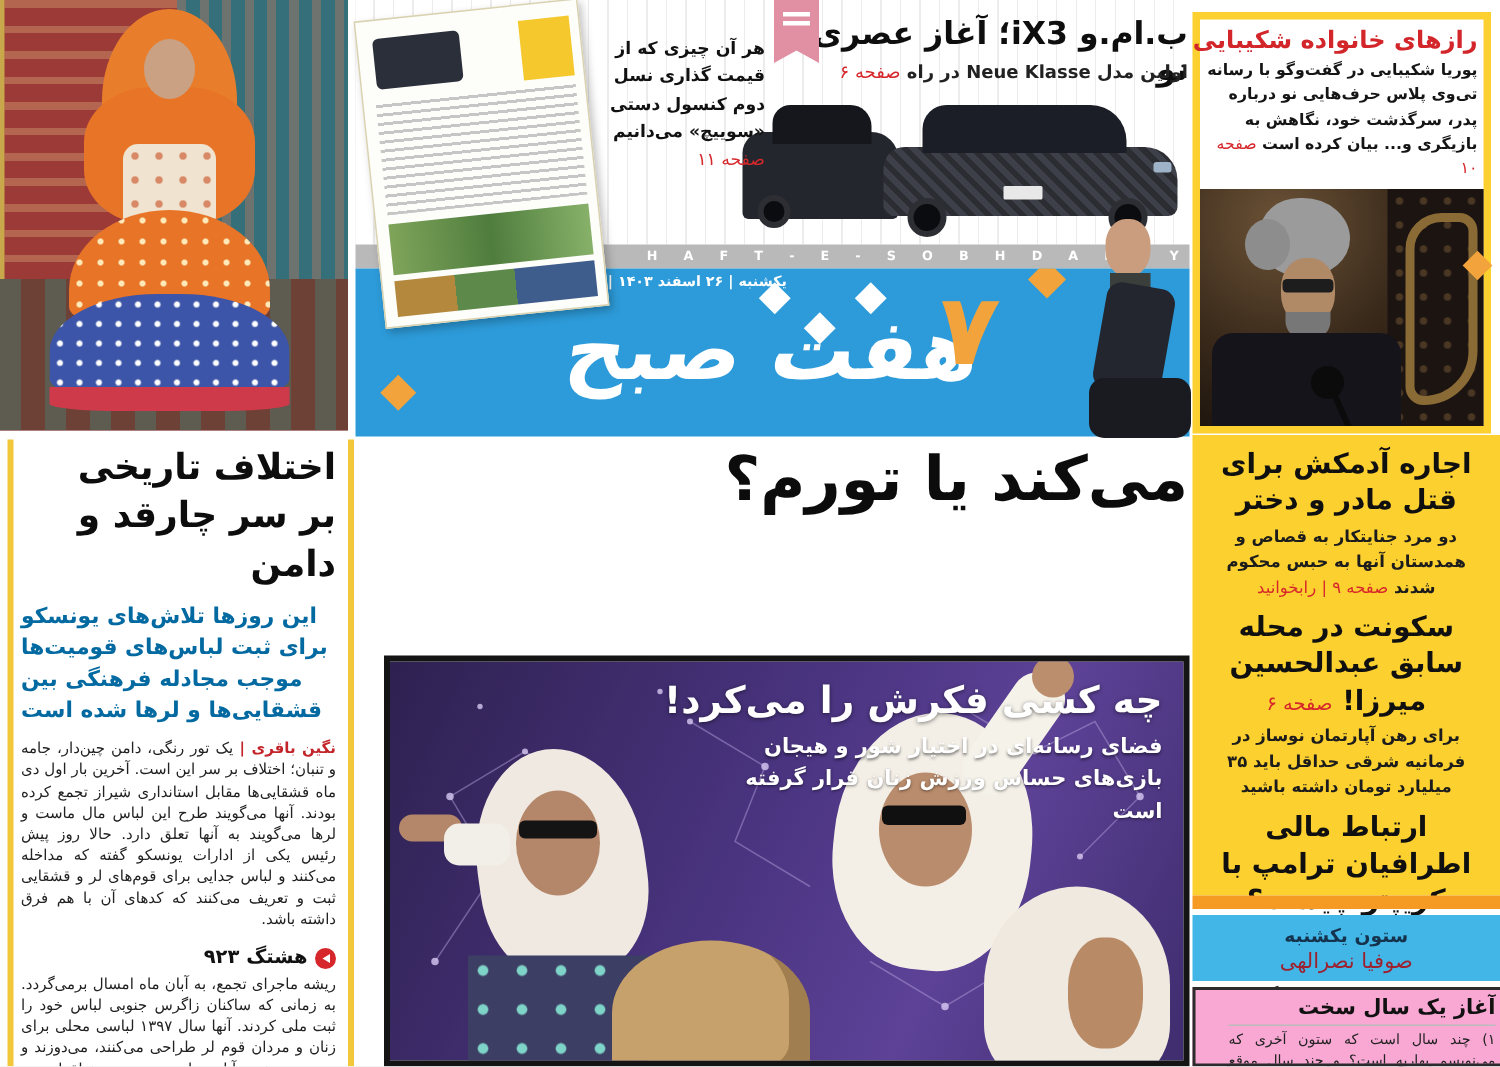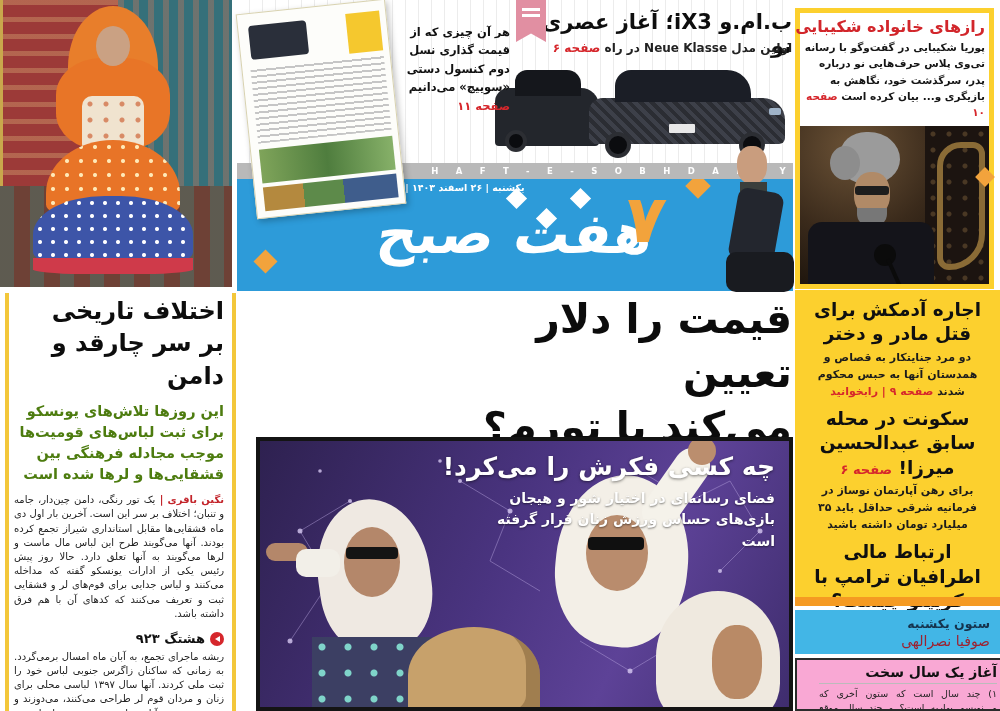--- a/index.html
+++ b/index.html
@@ -29,21 +29,21 @@
     border-radius:50% 50% 20% 20% / 70% 70% 15% 15%;}
   .w-skirt-blue{left:33px;top:196px;width:160px;height:70px;background:#3d55a8;
     background-image:radial-gradient(circle 1.5px at 7px 7px,#fff 1.5px,transparent 2.5px);background-size:13px 13px;
     border-radius:45% 45% 25% 25% / 55% 55% 20% 20%;}
   .w-hem{left:33px;top:258px;width:160px;height:16px;background:#cf3a4a;border-radius:0 0 30% 30%;}
 
   
   .rule-y{width:4px;background:#f3c73a;top:293px;height:418px;}
   .left-col{left:14px;top:295px;width:210px;color:#111;}
   .lc-title{font-size:24px;font-weight:900;line-height:1.35;text-align:right;color:#0d0d0d;}
-  .lc-dek{margin-top:9px;font-size:14.5px;font-weight:700;line-height:1.45;text-align:right;color:#4d7c0f;}
+  .lc-dek{margin-top:9px;font-size:14.5px;font-weight:700;line-height:1.45;text-align:left;color:#0369a1;}
   .lc-body{margin-top:8px;font-size:10px;line-height:1.42;text-align:justify;color:#222;}
   .lc-byline{color:#c3242a;font-weight:700;}
   .lc-hash{margin-top:8px;display:flex;align-items:flex-end;gap:5px;}
   .hash-ico{width:14px;height:14px;border-radius:50%;background:#d6272c;position:relative;flex:0 0 auto;}
   .hash-ico::after{content:"";position:absolute;top:4px;right:4px;border-top:3px solid transparent;border-bottom:3px solid transparent;border-right:5px solid #fff;}
   .hash-label{font-size:13px;font-weight:900;color:#111;}
 
   
   .pinstripes{left:237px;top:0;width:556px;height:163px;
     background:repeating-linear-gradient(90deg,#fff 0 12px,#ececec 12px 13px);}
@@ -51,21 +51,21 @@
     background:#fdfdfa;border:1px solid #d8d2b0;box-shadow:2px 3px 6px rgba(0,0,0,.25);}
   .mock-tablet{left:10px;top:12px;width:58px;height:34px;background:#2a2f3a;border-radius:4px;}
   .mock-hl{right:6px;top:10px;width:34px;height:40px;background:#f5c82e;}
   .mock-lines{left:8px;top:54px;width:134px;height:76px;
     background:repeating-linear-gradient(0deg,#c6c6c6 0 2px,transparent 2px 6px);}
   .mock-img1{left:8px;top:136px;width:134px;height:34px;background:linear-gradient(90deg,#7fa45a,#4f7d3e 50%,#87b169);}
   .mock-img2{left:8px;top:174px;width:134px;height:24px;background:linear-gradient(90deg,#b4893e 0 30%,#5d8a4a 30% 60%,#3f5d8c 60% 100%);}
   .gamers-text{left:396px;top:16px;width:114px;text-align:right;z-index:6;}
   .gamers-title{font-size:17px;font-weight:900;line-height:1.4;color:#94232a;}
   .gamers-dek{margin-top:7px;font-size:11.5px;font-weight:700;line-height:1.6;color:#111;}
-  .page-ref{color:#d6272c;font-weight:700;}
+  .page-ref{color:#d6272c;font-weight:400;}
   .pink-ribbon{left:516px;top:0;width:30px;height:42px;background:#e18fa2;z-index:6;
     clip-path:polygon(0 0,100% 0,100% 100%,50% 80%,0 100%);}
   .pink-ribbon::after{content:"";position:absolute;left:6px;top:8px;width:18px;height:3px;background:#fff;box-shadow:0 6px 0 #fff;}
   .bmw-title{left:520px;top:10px;width:272px;text-align:right;font-size:21px;font-weight:900;color:#0e0e0e;z-index:4;}
   .bmw-dek{left:520px;top:41px;width:272px;text-align:right;font-size:12px;font-weight:700;color:#222;z-index:4;}
   .cars{left:493px;top:58px;width:300px;height:112px;z-index:4;}
   .car2{left:2px;top:30px;width:104px;height:58px;background:#23262c;border-radius:14px 18px 4px 4px;}
   .car2cab{left:22px;top:12px;width:66px;height:26px;background:#15171c;border-radius:12px 14px 0 0;}
   .car1{left:96px;top:40px;width:196px;height:46px;border-radius:14px 22px 6px 6px;
     background:repeating-linear-gradient(45deg,#2b2d33 0 4px,#3d4049 4px 8px);}
@@ -143,21 +143,21 @@
   .mbody{position:absolute;left:8px;top:96px;width:126px;height:64px;background:#14141a;border-radius:14px 14px 0 0;}
   .mic{position:absolute;left:74px;top:118px;width:22px;height:22px;background:#0b0b0b;border-radius:50%;}
   .micarm{position:absolute;left:92px;top:132px;width:4px;height:30px;background:#0b0b0b;transform:rotate(-24deg);}
 
   .yellow-col{left:795px;top:290px;width:205px;height:307px;background:#fcd02e;padding:8px 10px 4px;text-align:center;color:#101010;}
   .yi{margin-bottom:7px;}
   .yi-title{font-size:18.5px;font-weight:900;line-height:1.32;}
   .yi-title .page-ref{font-size:13px;}
   .yi-sub{margin-top:2px;font-size:11px;font-weight:700;line-height:1.55;color:#1c1c1c;}
   .orange-strip{left:795px;top:597px;width:205px;height:9px;background:#f59a22;}
-  .sunday-kicker{left:795px;top:610px;width:205px;height:44px;background:#42b6e6;padding:6px 10px;text-align:right;}
+  .sunday-kicker{left:795px;top:610px;width:205px;height:44px;background:#42b6e6;padding:6px 10px;text-align:center;}
   .sk-k{font-size:12.5px;font-weight:800;color:#15334d;line-height:1.3;}
   .sk-a{font-size:14px;font-weight:400;color:#9d2230;line-height:1.4;}
   .sunday-box{left:795px;top:658px;width:226px;height:53px;background:#f9a8d4;border:2px solid #2b2b2b;padding:4px 22px;overflow:hidden;}
   .sb-title{font-size:14px;font-weight:900;color:#111;text-align:right;}
   .sb-hr{height:1px;background:#bbb;margin:3px 0;}
   .sb-body{font-size:9.5px;line-height:1.5;text-align:justify;color:#222;}
 </style>
 </head>
 <body>
 
@@ -234,21 +234,20 @@
     <div class="dm o2"></div>
   </div>
   <div class="abs corner-diamond"></div>
 
   <div class="abs fist"></div>
   <div class="abs wristband"></div>
   <div class="abs sleeve"></div>
   <div class="abs elbow"></div>
 
   <div class="abs main-hl">
-    <div>قیمت را دلار تعیین</div>
     <div>می‌کند یا تورم؟</div>
   </div>
 
   <div class="abs photo">
     <svg width="529" height="266" viewBox="0 0 529 266">
       <g stroke="#b9a6e0" stroke-width="1" fill="none" opacity="0.45">
         <polyline points="30,200 70,140 40,90 90,60 140,95 110,150"></polyline>
         <polyline points="200,40 250,70 230,120 280,150"></polyline>
         <polyline points="380,30 430,60 470,40 500,90 460,130"></polyline>
         <polyline points="320,200 370,230 420,200"></polyline>

